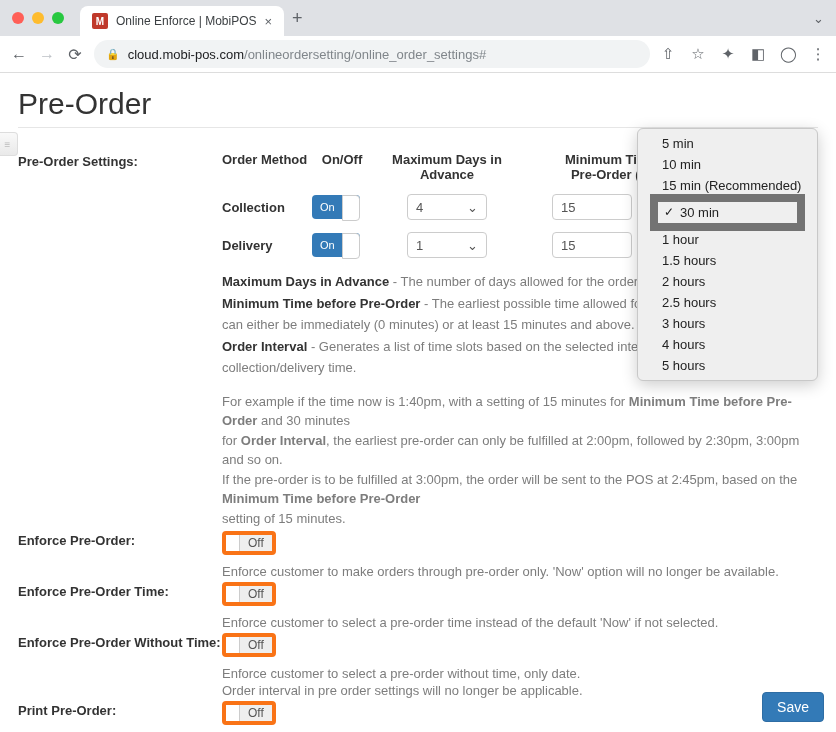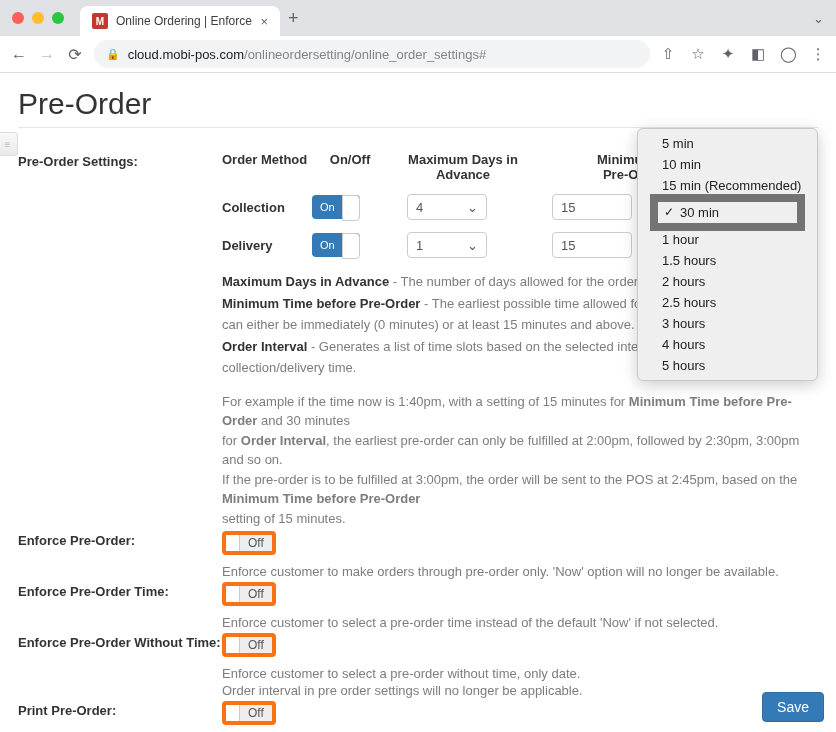--- a/index.html
+++ b/index.html
@@ -119,21 +119,20 @@
     .content-col {
       flex: 1;
       font-size: 13px;
       color: #7d7d7d;
     }
     .headers {
       display:flex;
       font-weight:600;
       color:#333;
       text-align:center;
-      gap:8px;
     }
     .col-method{ width:90px; text-align:left;}
     .col-onoff{ width:60px;}
     .col-max{ width:150px;}
     .col-spacer{ width:30px;}
     .col-min{ width:160px;}
     .order-row{
       display:flex;
       align-items:center;
       margin-top:12px;
@@ -262,21 +261,21 @@
 
 <div class="browser-chrome">
   <div class="tab-bar">
     <div class="window-controls">
       <div class="wc red"></div>
       <div class="wc yellow"></div>
       <div class="wc green"></div>
     </div>
     <div class="tab">
       <div class="favicon">M</div>
-      <div class="title">Online Ordering | Enforce</div>
+      <div class="title">Online Enforce | MobiPOS</div>
       <div class="close">×</div>
     </div>
     <div class="newtab">+</div>
     <div class="chev">⌄</div>
   </div>
   <div class="addr-bar">
     <span class="nav-btn">←</span>
     <span class="nav-btn disabled">→</span>
     <span class="nav-btn">⟳</span>
     <div class="url-field">

